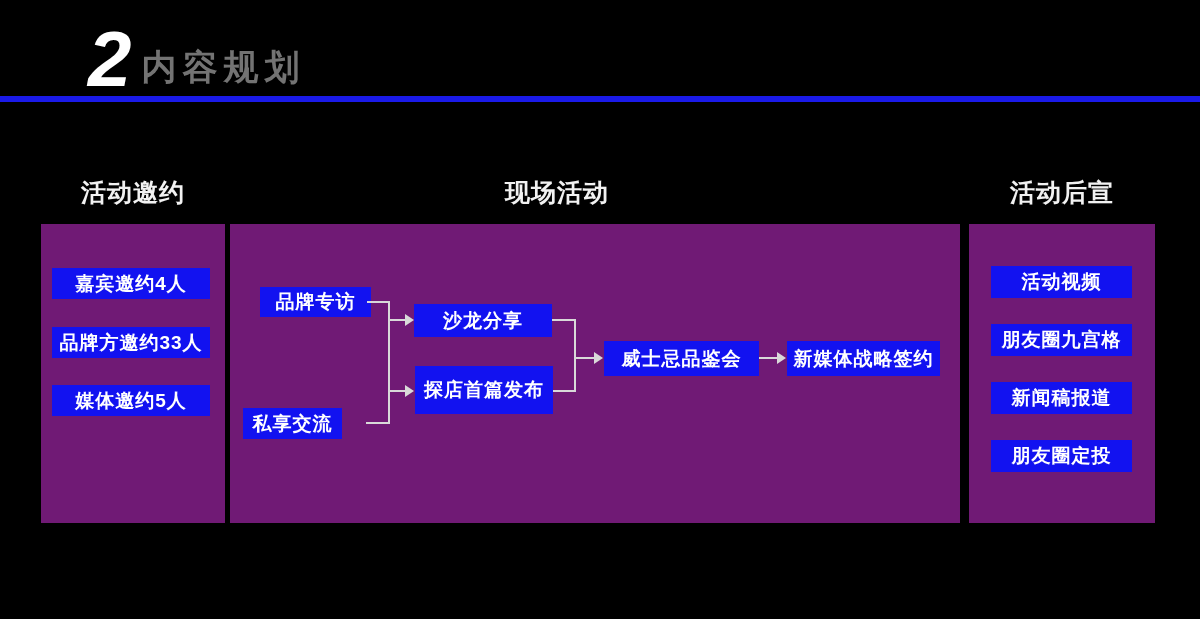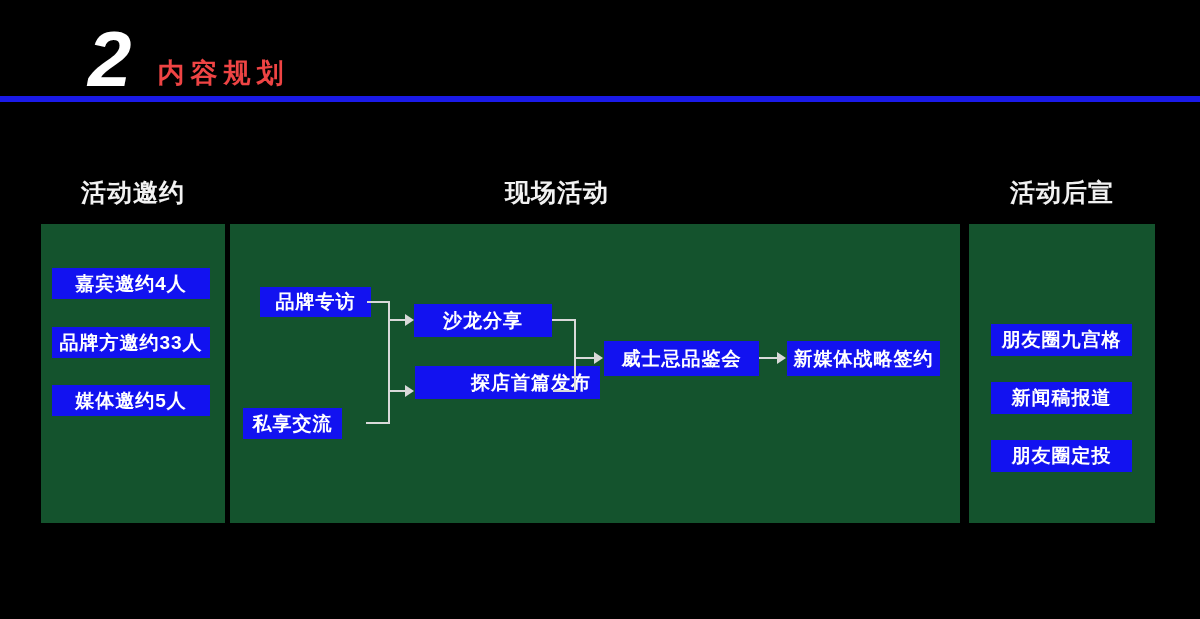--- a/index.html
+++ b/index.html
@@ -7,54 +7,54 @@
     position:relative;width:1200px;height:619px;background:#000;overflow:hidden;
     font-family:"Liberation Sans","DejaVu Sans",sans-serif;color:#fff;
   }
   
   .title{position:absolute;left:88px;top:20px;display:flex;align-items:flex-end;}
   .title-num{
     font-size:78px;font-weight:900;font-style:italic;line-height:78px;
     color:#fff;letter-spacing:0;padding-right:4px;
   }
   .title-text{
-    font-size:27px;font-weight:700;color:#ef4444;letter-spacing:6px;
-    padding-bottom:7px;margin-left:22px;white-space:nowrap;
+    font-size:35px;font-weight:700;color:#737373;letter-spacing:6px;
+    padding-bottom:7px;margin-left:6px;white-space:nowrap;
   }
   .rule{position:absolute;left:0;top:96px;width:1200px;height:6px;background:#1a1ae8;}
   
   .col-header{
     position:absolute;top:176px;font-size:25px;font-weight:700;color:#f2f2f2;
     text-align:center;letter-spacing:1px;white-space:nowrap;
   }
   .h-left{left:41px;width:184px;}
   .h-mid{left:477px;width:160px;}
   .h-right{left:969px;width:186px;}
   
-  .panel{position:absolute;top:224px;height:299px;background:#14532d;}
+  .panel{position:absolute;top:224px;height:299px;background:#701a75;}
   .panel-left{left:41px;width:184px;}
   .panel-mid{left:230px;width:730px;}
   .panel-right{left:969px;width:186px;}
   
   .bluebox{
     position:absolute;background:#1212f0;color:#fff;font-weight:700;font-size:19px;
     display:flex;align-items:center;justify-content:center;white-space:nowrap;
     letter-spacing:1px;
   }
   
   .lb{left:11px;width:158px;height:31px;}
   .lb1{top:44px;}.lb2{top:103px;}.lb3{top:161px;}.lb4{top:219px;}
   
   .rb{left:22px;width:141px;height:32px;}
   .rb1{top:42px;}.rb2{top:100px;}.rb3{top:158px;}.rb4{top:216px;}
   
   .n1{left:260px;top:287px;width:111px;height:30px;}
   .n2{left:243px;top:408px;width:99px;height:31px;}
   .n3{left:414px;top:304px;width:138px;height:33px;}
-  .n4{left:415px;top:366px;width:138px;height:33px;padding-left:47px;}
+  .n4{left:415px;top:366px;width:138px;height:48px;}
   .n5{left:604px;top:341px;width:155px;height:35px;text-align:center;}
   .n6{left:787px;top:341px;width:153px;height:35px;}
   
   .line{position:absolute;background:#d9d9d9;}
   .arr{
     position:absolute;width:0;height:0;
     border-top:6px solid transparent;border-bottom:6px solid transparent;
     border-left:9px solid #d9d9d9;
   }
 </style>
@@ -99,18 +99,19 @@
   <div class="line" style="left:552px;top:319px;width:24px;height:2px;"></div>
   <div class="line" style="left:553px;top:390px;width:23px;height:2px;"></div>
   <div class="line" style="left:574px;top:319px;width:2px;height:73px;"></div>
   <div class="line" style="left:574px;top:357px;width:21px;height:2px;"></div>
   <div class="arr" style="left:594px;top:352px;"></div>
 
   <div class="line" style="left:759px;top:357px;width:19px;height:2px;"></div>
   <div class="arr" style="left:777px;top:352px;"></div>
 
   <div class="panel panel-right">
+    <div class="bluebox rb rb1">活动视频</div>
     <div class="bluebox rb rb2">朋友圈九宫格</div>
     <div class="bluebox rb rb3">新闻稿报道</div>
     <div class="bluebox rb rb4">朋友圈定投</div>
   </div>
 
 </div>
 
 </body></html>

